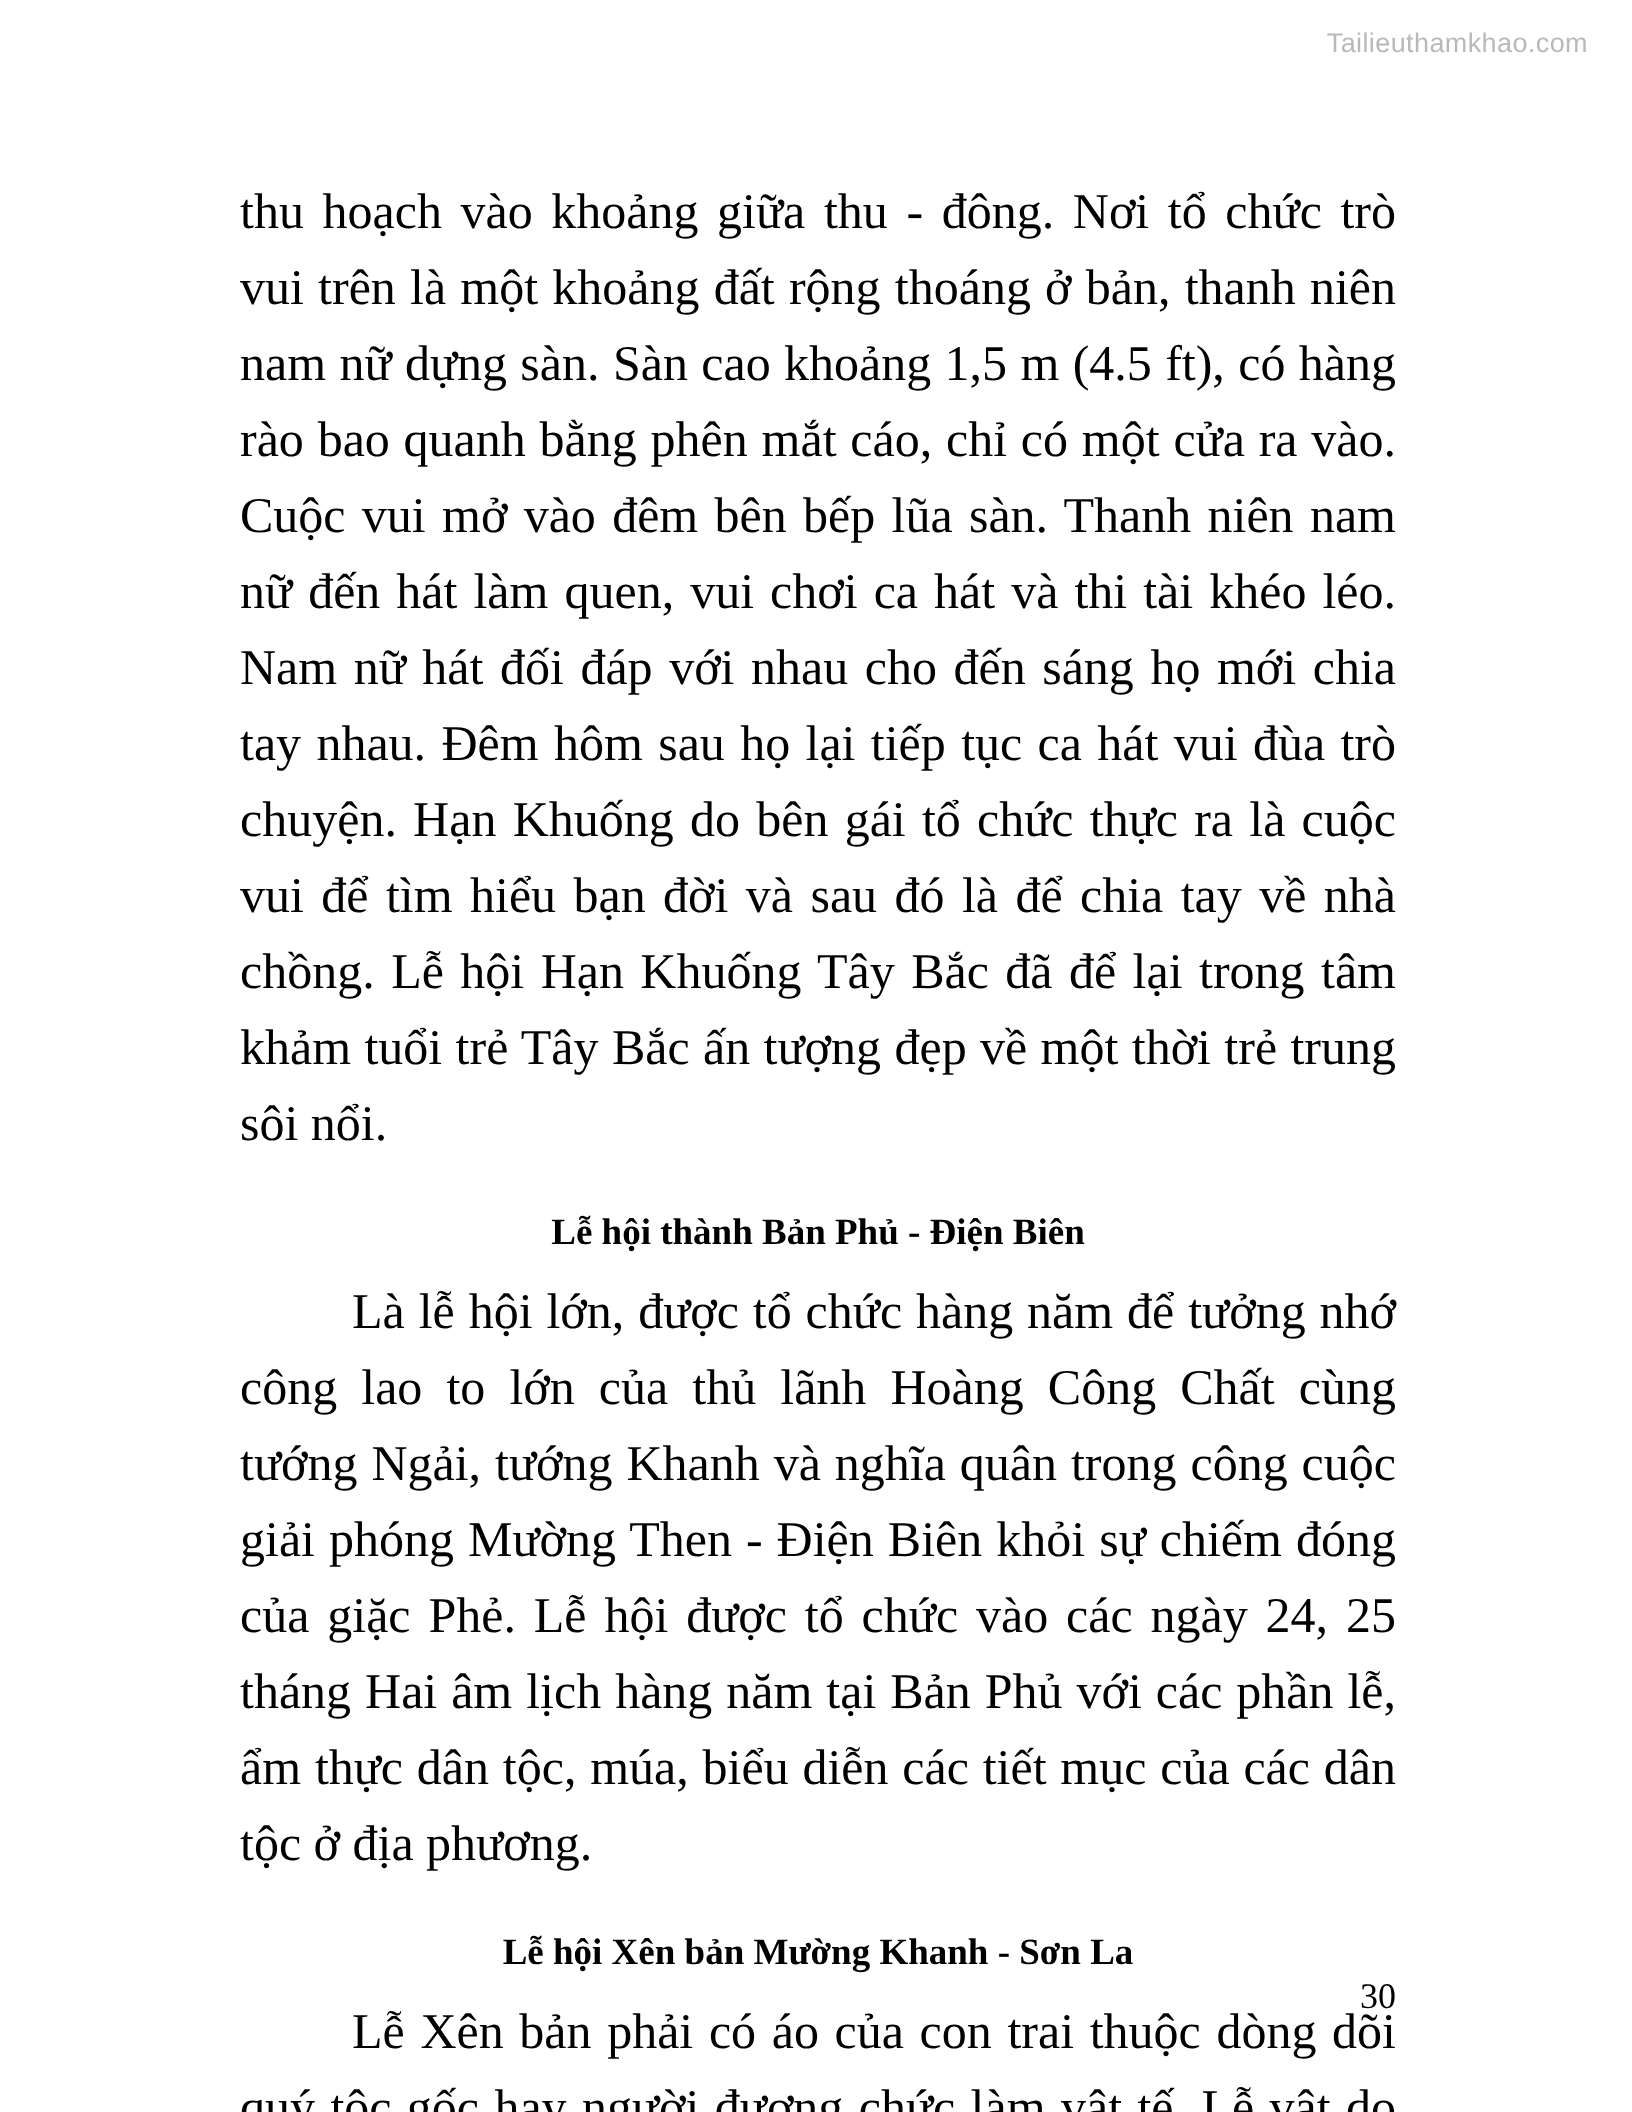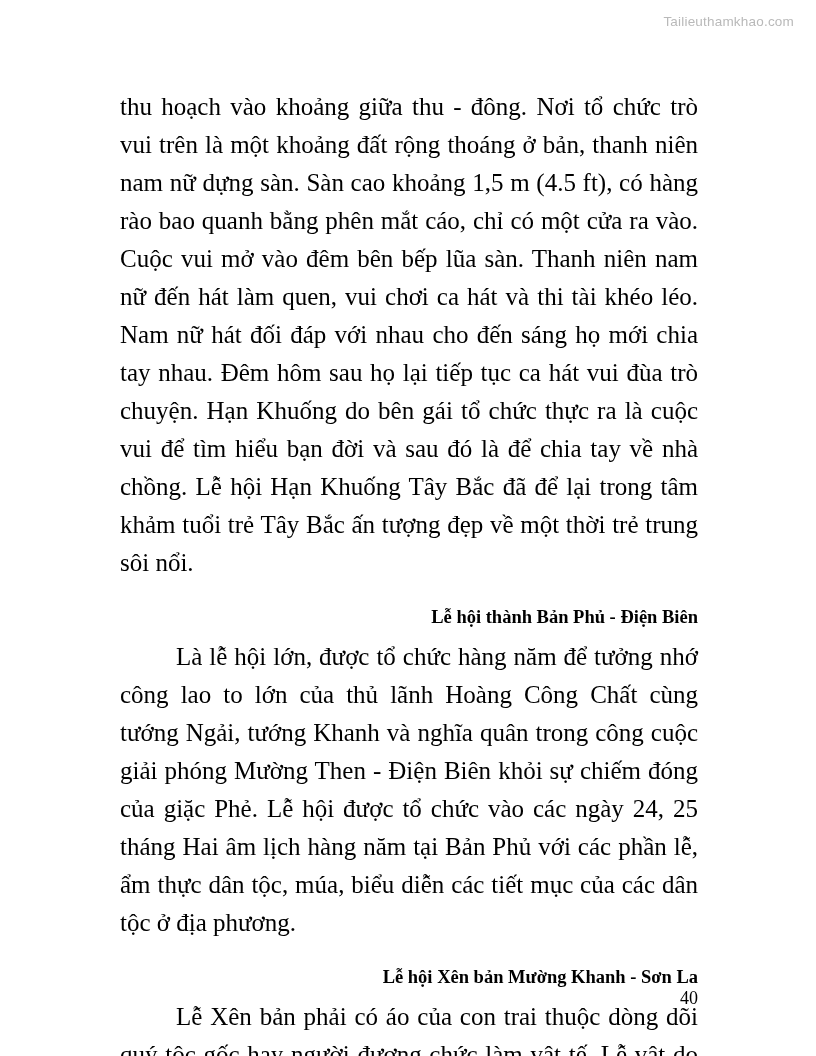--- a/index.html
+++ b/index.html
@@ -47,21 +47,21 @@
     white-space: pre-wrap;
   }
   p.body-para.indent {
     text-indent: 56px;
   }
   h2.section-heading {
     margin: 16px 0 2px 0;
     font-size: 18.5px;
     line-height: 38px;
     font-weight: bold;
-    text-align: right;
+    text-align: center;
     white-space: pre-wrap;
   }
   .spacer-before-para {
     margin-top: 10px;
   }
   .page-number {
     position: absolute;
     right: 118px;
     bottom: 48px;
     font-size: 18px;
@@ -84,15 +84,15 @@
 
     <p class="body-para indent">Là lễ hội lớn, được tổ chức hàng năm để tưởng nhớ công lao to lớn của thủ lãnh Hoàng Công Chất cùng tướng Ngải, tướng Khanh và nghĩa quân trong công cuộc giải phóng Mường Then - Điện Biên khỏi sự chiếm đóng của giặc Phẻ. Lễ hội được tổ chức vào các ngày 24, 25 tháng Hai âm lịch hàng năm tại Bản Phủ với các phần lễ, ẩm thực dân tộc, múa, biểu diễn các tiết mục của các dân tộc ở địa phương.</p>
 
     <h2 class="section-heading">Lễ hội Xên bản Mường Khanh - Sơn La</h2>
 
 
     <p class="body-para indent spacer-before-para">Lễ Xên bản phải có áo của con trai thuộc dòng dõi quý tộc gốc hay người đương chức làm vật tế. Lễ vật do người dân toàn Mường đóng góp, có thể mổ từ hai đến bốn con trâu. Riêng người Thái ở Yên Châu, tỉnh Sơn La</p>
 
   </div>
 
-  <div class="page-number">40</div>
+  <div class="page-number">30</div>
 
 </div>
 
 </body></html>

